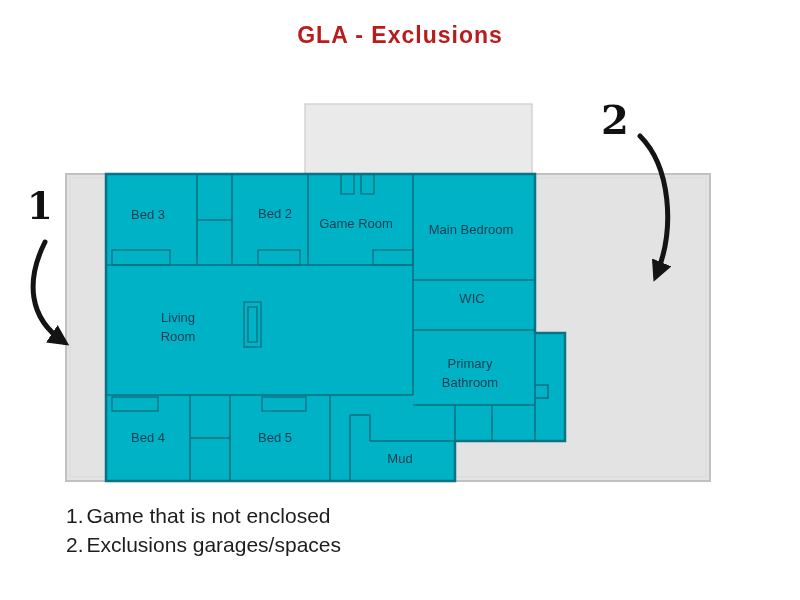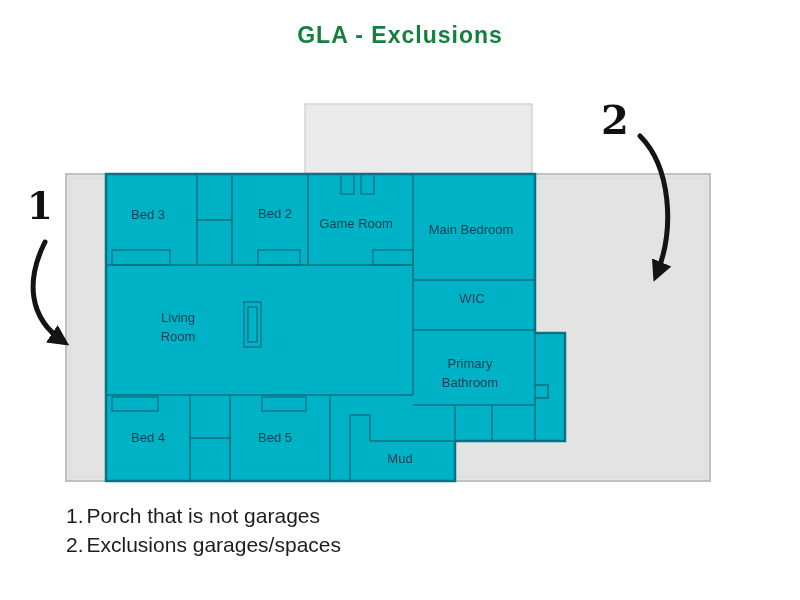--- a/index.html
+++ b/index.html
@@ -1,18 +1,18 @@
 <!DOCTYPE html>
 <html><head>
 <meta charset="utf-8">
 <style>
   html,body{margin:0;padding:0;}
   body{width:800px;height:600px;background:#ffffff;font-family:"Liberation Sans",sans-serif;position:relative;overflow:hidden;}
   .stage{position:absolute;inset:0;}
-  .title{position:absolute;top:22px;left:0;width:100%;text-align:center;font-size:23px;font-weight:600;letter-spacing:1px;color:#15803d;}
+  .title{position:absolute;top:22px;left:0;width:100%;text-align:center;font-size:23px;font-weight:600;letter-spacing:1px;color:#b91c1c;}
   svg.plan{position:absolute;left:0;top:0;}
   .room{font-size:13px;fill:#163e52;text-anchor:middle;font-family:"Liberation Sans",sans-serif;}
   .walls{fill:none;stroke:#0b7080;stroke-width:1.5;}
   .fixture{fill:none;stroke:#0b7080;stroke-width:1.3;}
   .gla-outline{stroke:#087384;stroke-width:2.5;}
   .arrow{fill:none;stroke:#141414;stroke-width:5;stroke-linecap:round;}
   .marker{position:absolute;font-family:"DejaVu Serif",serif;font-weight:bold;color:#111111;}
   .marker1{left:27px;top:184px;font-size:37px;}
   .marker2{left:601px;top:96px;font-size:40px;}
   .legend{position:absolute;left:66px;top:501px;font-size:21px;color:#1d1d1d;line-height:29px;}
@@ -74,21 +74,21 @@
     <path class="arrow" d="M45,242 C26,280 28,318 64,342" marker-end="url(#ah)"></path>
     <path class="arrow" d="M640,136 C670,166 676,228 656,276" marker-end="url(#ah)"></path>
   </svg>
 
   <div class="marker marker1">1</div>
   <div class="marker marker2">2</div>
 
   <div class="legend">
     <div class="legend-row">
       <span class="legend-num">1.</span>
-      <span class="legend-text">Porch that is not garages</span>
+      <span class="legend-text">Game that is not enclosed</span>
     </div>
     <div class="legend-row">
       <span class="legend-num">2.</span>
       <span class="legend-text">Exclusions garages/spaces</span>
     </div>
   </div>
 
 </div>
 
 </body></html>

